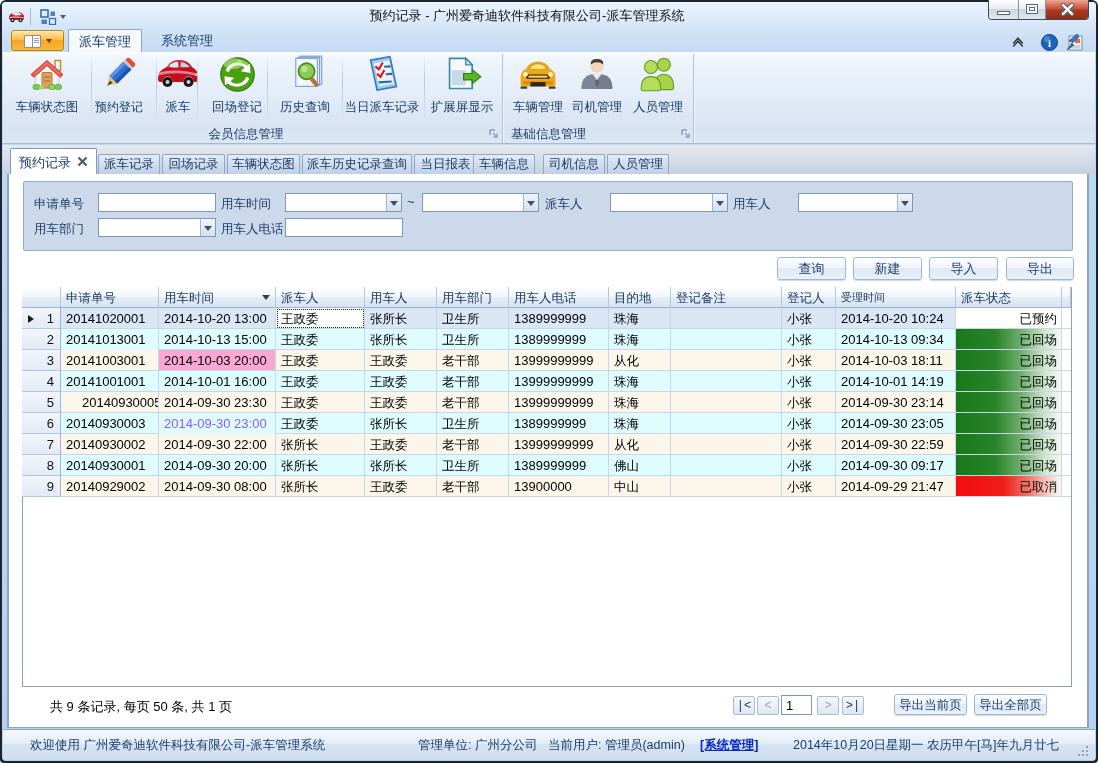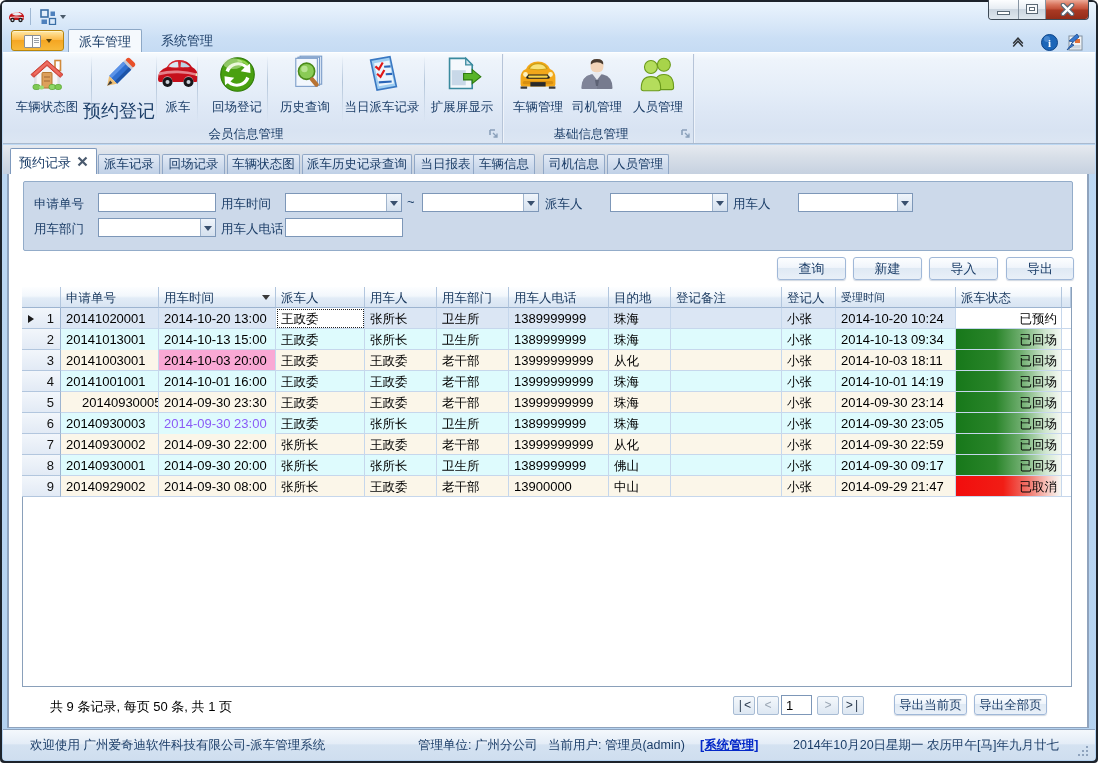--- a/index.html
+++ b/index.html
@@ -23,20 +23,21 @@
 <path d="M4 3.8 L10.8 2.8 L11 3.6 L4.4 4.6 Z" fill="#fff" opacity=".7"></path>
     </svg>
 <div class="a" style="left:30px;top:8px;width:1px;height:17px;background:#9fb8d4"></div>
 <svg class="a" style="left:40px;top:9px" width="17" height="16" viewBox="0 0 17 16">
 <rect x="1" y="1" width="7" height="7" fill="none" stroke="#3a6ea5" stroke-width="1.6"></rect>
 <rect x="10.5" y="2.5" width="4.5" height="4.5" fill="#4f81bd"></rect>
 <rect x="1.5" y="10.5" width="5.5" height="4.5" fill="#4f81bd"></rect>
 <rect x="9.5" y="9.5" width="6" height="6" fill="none" stroke="#3a6ea5" stroke-width="1.3"></rect>
     </svg>
 <div class="a" style="left:60px;top:15px;width:0;height:0;border-left:3.5px solid transparent;border-right:3.5px solid transparent;border-top:4px solid #4a5a6a"></div>
+<div class="a" style="left:0;top:7px;width:1054px;text-align:center;font-size:13px;color:#111">预约记录 - 广州爱奇迪软件科技有限公司-派车管理系统</div>
 <div class="a" style="left:988px;top:0;width:101px;height:20px;border:1px solid #3e4a56;border-top:none;
  border-radius:0 0 4px 4px;overflow:hidden;display:flex">
 <div style="width:30px;height:100%;background:linear-gradient(180deg,#fdfeff 0,#e7edf3 45%,#ccd6e0 50%,#dfe7ee 100%);border-right:1px solid #8795a3;position:relative">
  <div style="position:absolute;left:8px;top:11px;width:13px;height:4px;background:#fff;border:1px solid #5a6874"></div>
       </div>
 <div style="width:27px;height:100%;background:linear-gradient(180deg,#fdfeff 0,#e7edf3 45%,#ccd6e0 50%,#dfe7ee 100%);border-right:1px solid #8795a3;position:relative">
  <div style="position:absolute;left:7px;top:4px;width:12px;height:10px;border:1.5px solid #5a6874;background:#f8fafc"></div>
  <div style="position:absolute;left:10px;top:7px;width:6px;height:4px;border:1.5px solid #5a6874;background:#fff"></div>
       </div>
 <div style="flex:1;height:100%;background:linear-gradient(180deg,#edab99 0,#d8745c 25%,#c34f37 48%,#aa3a24 52%,#932c18 100%);position:relative;color:#fff">
@@ -86,21 +87,21 @@
 <rect x="13" y="1" width="10" height="5" rx="2.5" fill="#e8502a"></rect>
 <rect x="13" y="5" width="10" height="2.5" fill="#c8c8d0"></rect>
 <rect x="13" y="7.5" width="10" height="18" fill="#2f6fd0"></rect>
 <rect x="13" y="7.5" width="3" height="18" fill="#5b93e8"></rect>
 <rect x="20" y="7.5" width="3" height="18" fill="#1d54a8"></rect>
 <path d="M13 25.5 h10 L18 33 Z" fill="#f0c075"></path>
 <path d="M16.5 27.8 L19.5 27.8 L18 33 Z" fill="#3a3a3a"></path>
 </g>
       </svg>
     </div>
-<div class="a cjk" style="left:59px;top:99px;width:120px;text-align:center;font-size:18px">预约登记</div>
+<div class="a cjk" style="left:59px;top:99px;width:120px;text-align:center;font-size:12px">预约登记</div>
 <div class="a" style="left:155px;top:54px;width:46px;height:40px;display:flex;justify-content:center;align-items:center">
       <svg width="44" height="38" viewBox="0 0 44 38">
 <path d="M2 24 Q2 15 11 12 Q15 5 23 5 Q32 5 36 12 Q42 15 42 22 L42 25 Q42 27 40 27 L37.5 27 Q37 21.5 32.5 21.5 Q28 21.5 27.5 27 L16.5 27 Q16 21.5 11.5 21.5 Q7 21.5 6.5 27 L4 27 Q2 27 2 24" fill="#c5101c"></path>
 <path d="M2 24 Q2 15 11 12 Q15 5 23 5 Q27 5 30 6.5 L28 13 Q16 14 11 12 Q6 14 3.5 19 Z" fill="#e03a40" opacity=".55"></path>
 <path d="M12.5 11.5 Q16 6.8 22 6.8 L22.5 12.2 Q16.5 12.8 12.5 11.5" fill="#d8e8f2"></path>
 <path d="M24.5 12.1 L25 7 Q31 8 34 12 Q29.5 12.6 24.5 12.1" fill="#bcd4e4"></path>
 <path d="M3 17.5 Q12 15 22 15.5 Q32 16 41 18.5 L41.5 21 Q32 18.5 22 18.3 Q12 18.1 2.5 20.5 Z" fill="#f0a8b0" opacity=".75"></path>
 <circle cx="11.5" cy="27" r="5" fill="#17171a"></circle>
         <circle cx="11.5" cy="27" r="2" fill="#c8ced6"></circle>
 <circle cx="32.5" cy="27" r="5" fill="#17171a"></circle>
@@ -192,21 +193,21 @@
 <div class="a cjk" style="left:598px;top:99px;width:120px;text-align:center;font-size:12.5px">人员管理</div>
 <div class="a" style="left:91px;top:56px;width:1px;height:66px;background:linear-gradient(180deg,rgba(170,188,210,0),#b4c6da 40%,rgba(170,188,210,0))"></div>
 <div class="a" style="left:156px;top:56px;width:1px;height:66px;background:linear-gradient(180deg,rgba(170,188,210,0),#b4c6da 40%,rgba(170,188,210,0))"></div>
 <div class="a" style="left:197px;top:56px;width:1px;height:66px;background:linear-gradient(180deg,rgba(170,188,210,0),#b4c6da 40%,rgba(170,188,210,0))"></div>
 <div class="a" style="left:267px;top:56px;width:1px;height:66px;background:linear-gradient(180deg,rgba(170,188,210,0),#b4c6da 40%,rgba(170,188,210,0))"></div>
 <div class="a" style="left:342px;top:56px;width:1px;height:66px;background:linear-gradient(180deg,rgba(170,188,210,0),#b4c6da 40%,rgba(170,188,210,0))"></div>
 <div class="a" style="left:424px;top:56px;width:1px;height:66px;background:linear-gradient(180deg,rgba(170,188,210,0),#b4c6da 40%,rgba(170,188,210,0))"></div>
 <div class="a" style="left:502px;top:54px;width:1px;height:89px;background:#b6c4d8;box-shadow:1px 0 0 #eef3fa"></div>
 <div class="a" style="left:693px;top:54px;width:1px;height:89px;background:#b6c4d8;box-shadow:1px 0 0 #eef3fa"></div>
 <div class="a cjk" style="left:166px;top:126px;width:160px;text-align:center;font-size:12.5px">会员信息管理</div>
-<div class="a cjk" style="left:511px;top:126px;width:160px;text-align:center;font-size:12.5px">基础信息管理</div>
+<div class="a cjk" style="left:511px;top:126px;width:160px;text-align:left;font-size:12.5px">基础信息管理</div>
 <svg class="a" style="left:489px;top:129px" width="11" height="11" viewBox="0 0 11 11">
 <path d="M1 1 h5 M1 1 v5" stroke="#8aa0ba" stroke-width="1.6" fill="none"></path>
 <path d="M4 4 L8 8 M8 4.5 V8 H4.5" stroke="#8aa0ba" stroke-width="1.3" fill="none"></path>
     </svg>
 <svg class="a" style="left:681px;top:129px" width="11" height="11" viewBox="0 0 11 11">
 <path d="M1 1 h5 M1 1 v5" stroke="#8aa0ba" stroke-width="1.6" fill="none"></path>
 <path d="M4 4 L8 8 M8 4.5 V8 H4.5" stroke="#8aa0ba" stroke-width="1.3" fill="none"></path>
     </svg>
 <svg class="a" style="left:1011px;top:37px" width="14" height="11" viewBox="0 0 14 11">
 <path d="M2.2 9.5 L7 4.2 L11.8 9.5" stroke="#2f3338" stroke-width="1.5" fill="none"></path>

